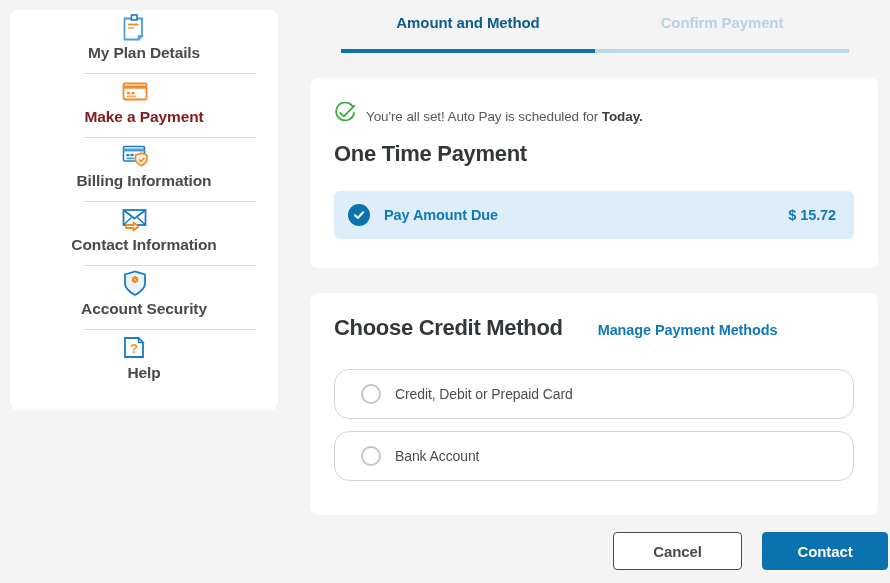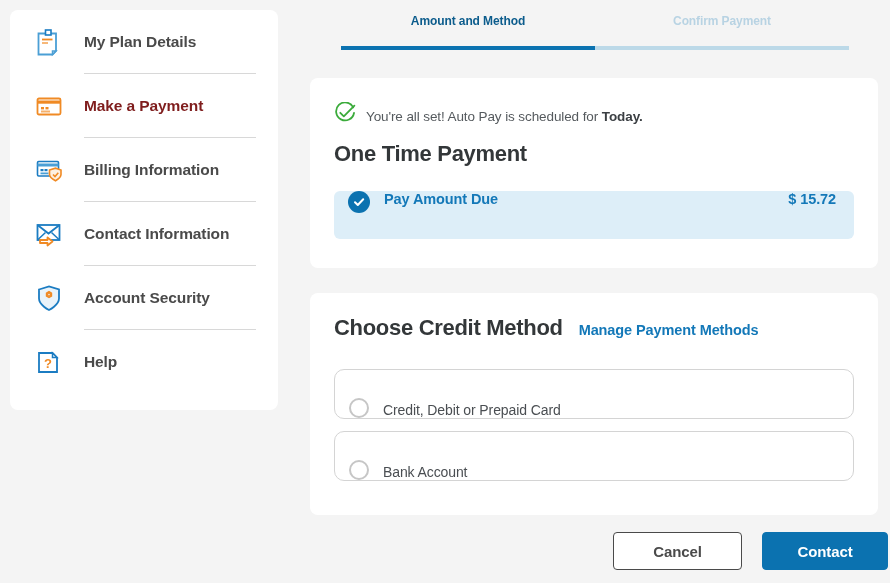--- a/index.html
+++ b/index.html
@@ -29,20 +29,21 @@
     background: #ffffff;
     border-radius: 8px;
     padding: 0 22px;
   }
   .nav-item {
     display: flex;
     align-items: center;
     height: 63px;
     position: relative;
     cursor: pointer;
+    flex-direction: column;
   }
   .nav-icon {
     width: 34px;
     height: 34px;
     flex: 0 0 34px;
     display: flex;
     align-items: center;
     justify-content: center;
     margin-right: 18px;
   }
@@ -67,21 +68,21 @@
     top: 14px;
     width: 508px;
   }
   .tab-row {
     display: flex;
     width: 100%;
   }
   .tab {
     flex: 1 1 0;
     text-align: center;
-    font-size: 12px;
+    font-size: 15px;
     font-weight: bold;
     padding-bottom: 18px;
     cursor: pointer;
     letter-spacing: -0.1px;
   }
   .tab.active { color: #0c5c8c; }
   .tab.inactive { color: #b8d3e3; }
   .tab-bar {
     display: flex;
     width: 100%;
@@ -125,21 +126,21 @@
 
   .amount-option {
     position: absolute;
     left: 24px;
     top: 113px;
     width: 520px;
     height: 48px;
     background: #ddeef8;
     border-radius: 6px;
     display: flex;
-    align-items: flex-start;
+    align-items: center;
     padding: 0 18px 0 14px;
     cursor: pointer;
   }
   .radio-checked {
     width: 22px;
     height: 22px;
     border-radius: 50%;
     background: #0b72b0;
     flex: 0 0 22px;
     display: flex;
@@ -160,37 +161,37 @@
     color: #1378b8;
     letter-spacing: -0.1px;
   }
 
   .method-head {
     display: flex;
     align-items: baseline;
     padding: 22px 0 0 24px;
   }
   .manage-link {
-    margin-left: 16px;
+    margin-left: 35px;
     font-size: 14.5px;
     font-weight: bold;
     color: #1378b8;
     cursor: pointer;
     letter-spacing: -0.1px;
   }
   .method-option {
     position: absolute;
     left: 24px;
     width: 520px;
     height: 50px;
     border: 1px solid #d4d4d4;
-    border-radius: 10px;
-    display: flex;
-    align-items: flex-end;
-    padding-left: 14px;
+    border-radius: 15px;
+    display: flex;
+    align-items: center;
+    padding-left: 26px;
     cursor: pointer;
     background: #fff;
   }
   .method-option.opt1 { top: 76px; }
   .method-option.opt2 { top: 138px; }
   .radio-empty {
     width: 20px;
     height: 20px;
     border-radius: 50%;
     border: 2px solid #c6c6c6;

